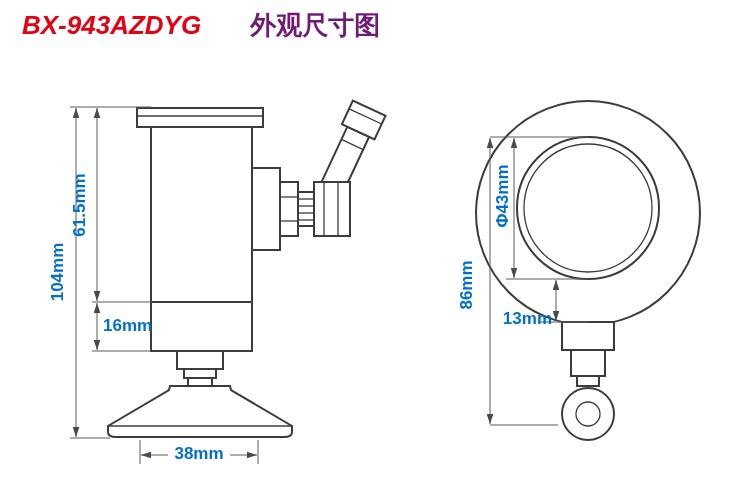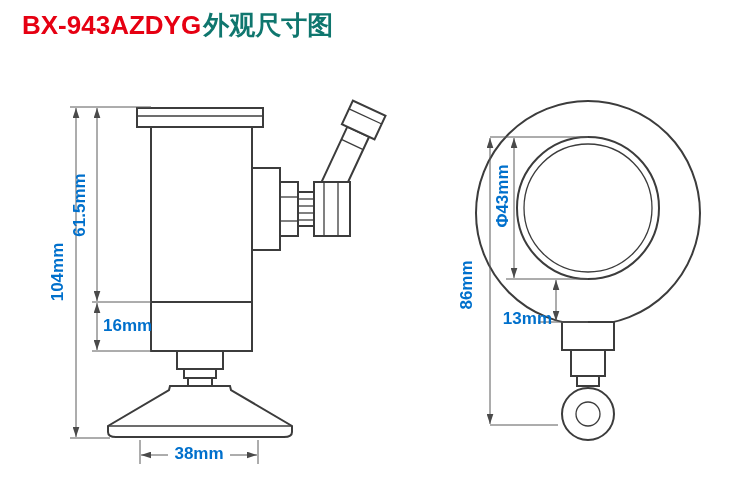--- a/index.html
+++ b/index.html
@@ -1,21 +1,21 @@
 <!DOCTYPE html>
 <html><head>
 <meta charset="utf-8">
 <style>
   html,body{margin:0;padding:0;background:#fff;}
   .page{position:relative;width:750px;height:500px;background:#ffffff;overflow:hidden;
         font-family:"Liberation Sans", sans-serif;}
   .title{position:absolute;left:22px;top:8px;font-size:26px;font-weight:bold;
          letter-spacing:0;white-space:nowrap;}
-  .title .model{color:#e60012;padding-right:2px;}
-  .title .suffix{color:#0f766e;}
+  .title .model{color:#e60012;font-style:italic;padding-right:2px;}
+  .title .suffix{color:#701a75;margin-left:47px;}
   svg text.dim{fill:#0070cc;font-family:"Liberation Sans",sans-serif;
                font-weight:bold;font-size:17px;}
   svg .outline{stroke:#3c3c3c;stroke-width:2;fill:#ffffff;}
   svg .outline-thin{stroke:#3c3c3c;stroke-width:1.3;fill:none;}
   svg .dimline{stroke:#5a5a5a;stroke-width:1;fill:none;}
 </style>
 </head>
 <body>
 
 <div class="page">

